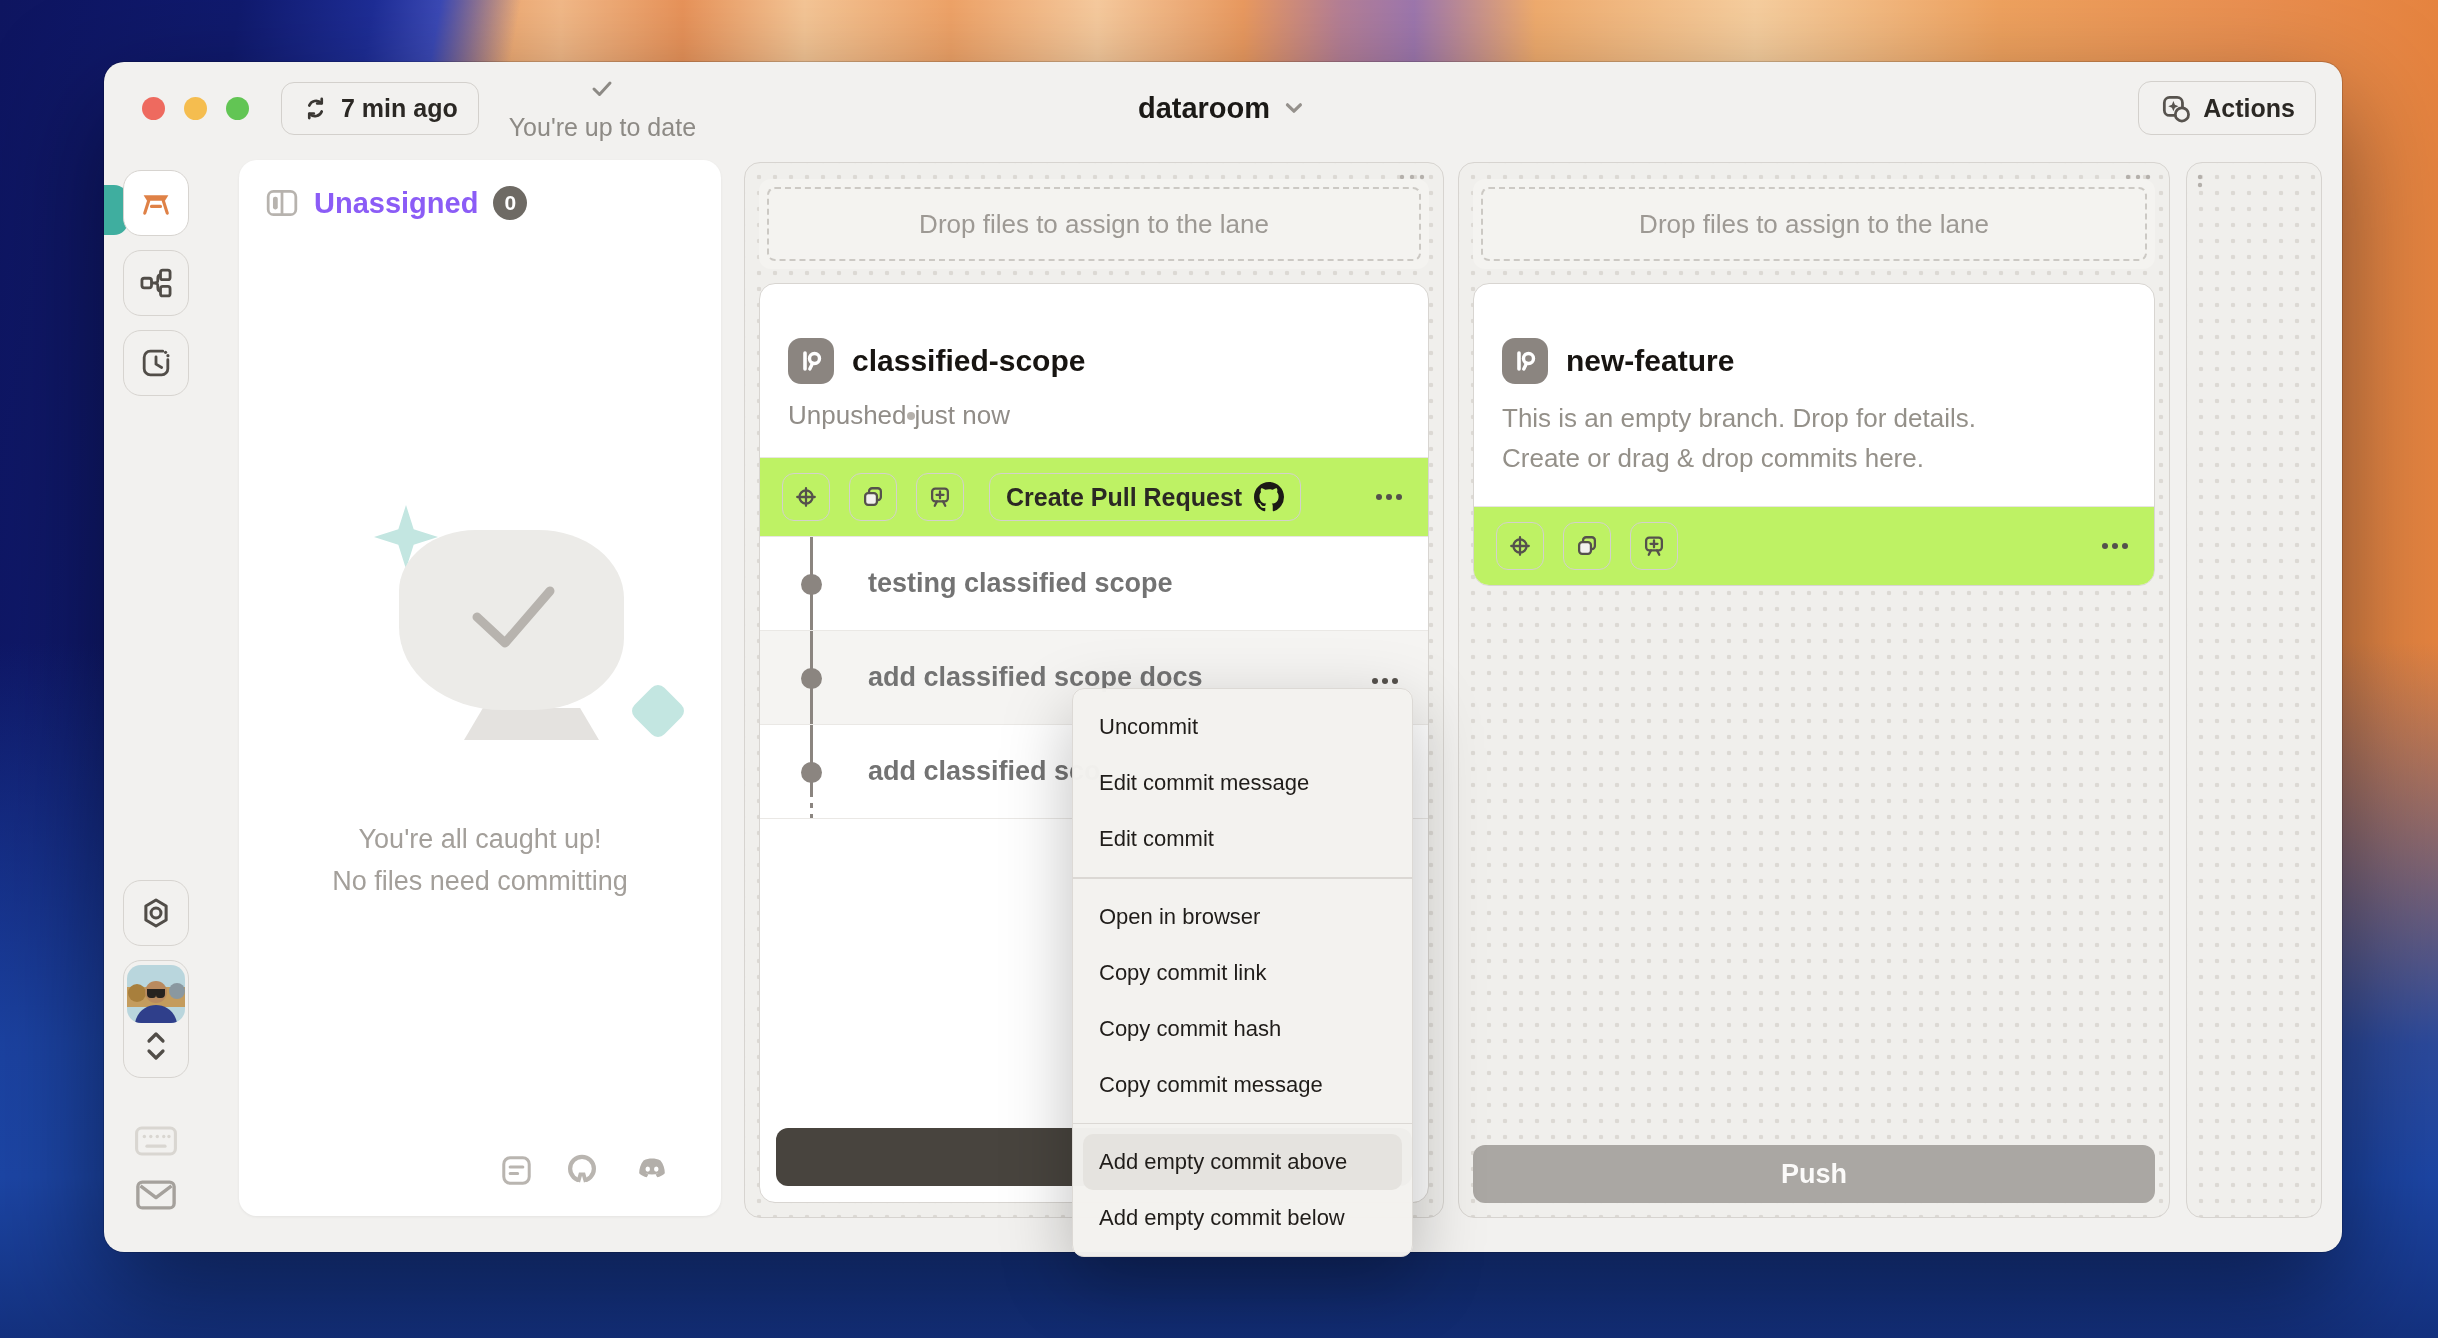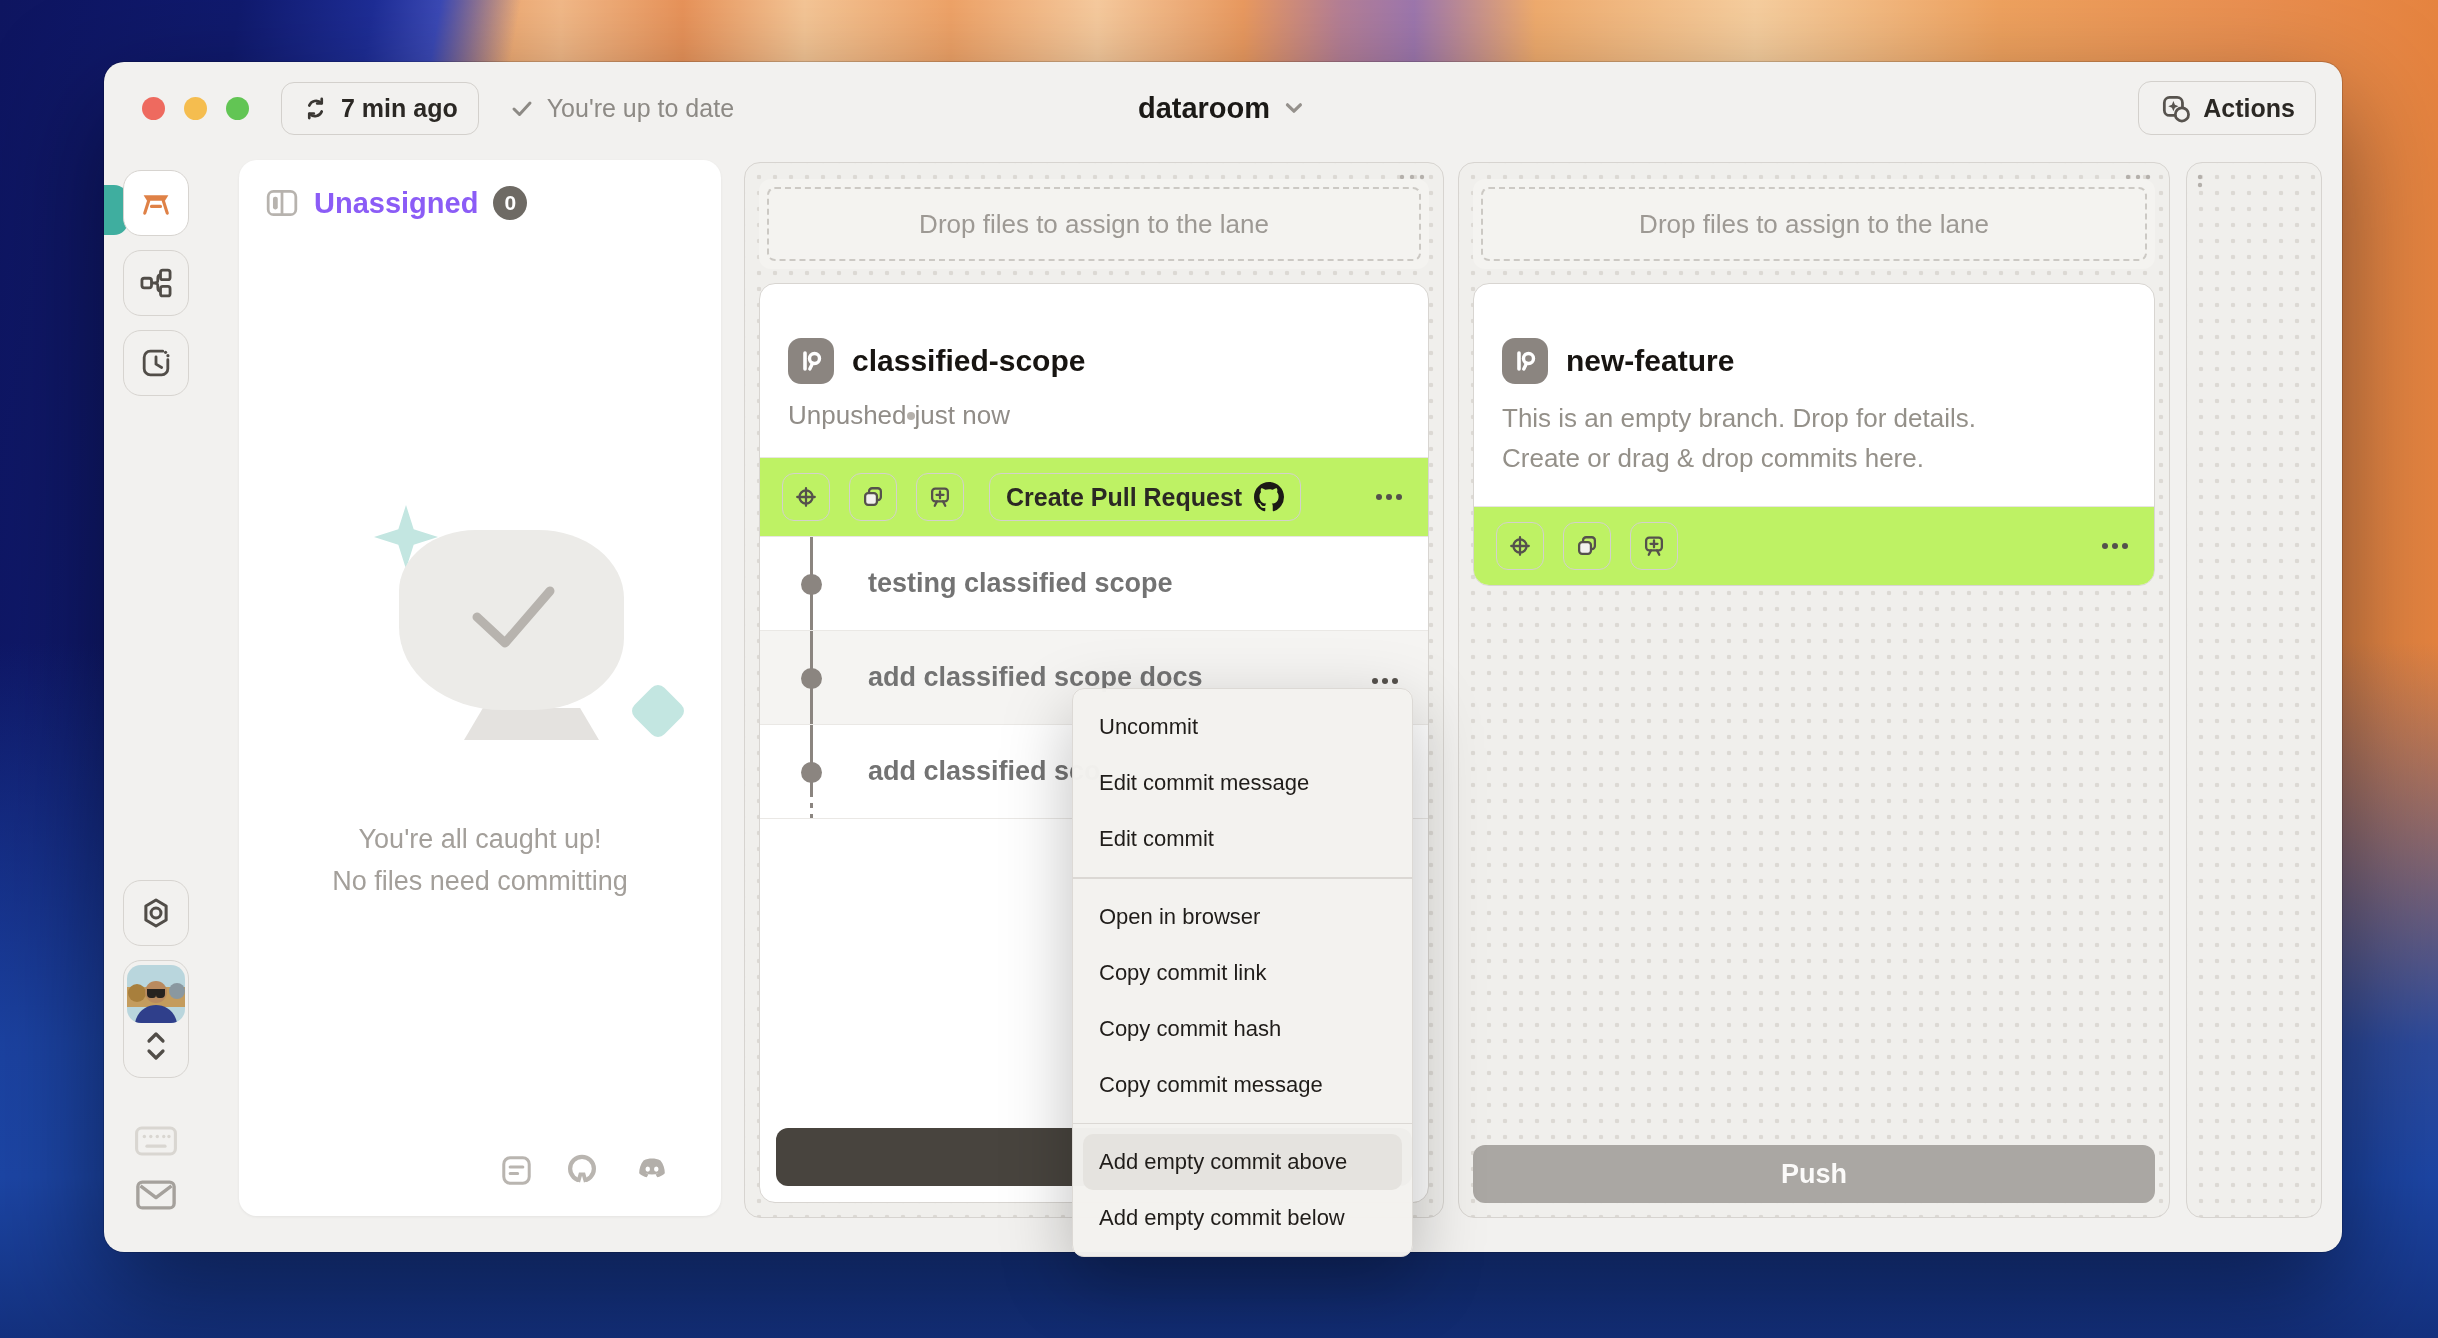--- a/index.html
+++ b/index.html
@@ -18,21 +18,21 @@
   }
   
   .titlebar { position:absolute; left:0; top:0; right:0; height:92px; display:flex; align-items:center; padding-left:38px; }
   .traffic { display:flex; gap:19px; margin-right:32px; }
   .traffic i { width:23px; height:23px; border-radius:50%; display:block; }
   .btn-outline {
     display:flex; align-items:center; gap:12px; height:53px; padding:0 20px;
     border:1.5px solid #d3d0cc; border-radius:13px; background:transparent;
     font-size:25px; font-weight:600; color:#2b2824; cursor:default;
   }
-  .status { display:flex; align-items:center; gap:12px; margin-left:30px; color:#8d8a85; font-size:25px; }
+  .status { display:flex; align-items:center; gap:12px; margin-left:30px; color:#8d8a85; font-size:25px;flex-direction:column; }
   .proj-title { position:absolute; left:50%; top:0; height:92px; transform:translateX(-50%);
     display:flex; align-items:center; gap:10px; font-size:29px; font-weight:700; color:#1b1916; }
   .actions-btn { position:absolute; right:26px; top:19px; height:54px; }
   
   .rail { position:absolute; left:0; top:0; bottom:0; width:104px; }
   .teal-tab { position:absolute; left:0; top:123px; width:24px; height:50px; background:#3fae9f; border-radius:0 14px 14px 0; }
   .railbtn { position:absolute; left:19px; width:66px; height:66px; border:1.5px solid #d7d4d0;
     border-radius:18px; display:flex; align-items:center; justify-content:center; background:transparent; }
   .railbtn.active { background:#ffffff; }
   .rail-plain { position:absolute; left:30px; display:flex; align-items:center; justify-content:center; }

